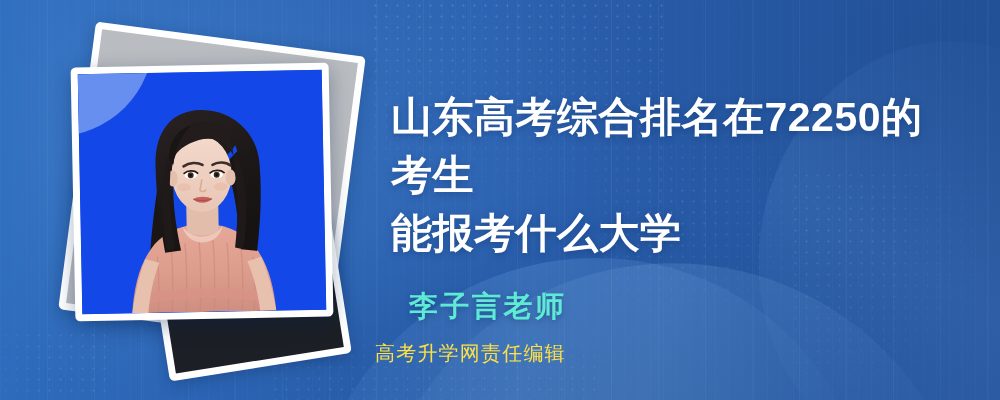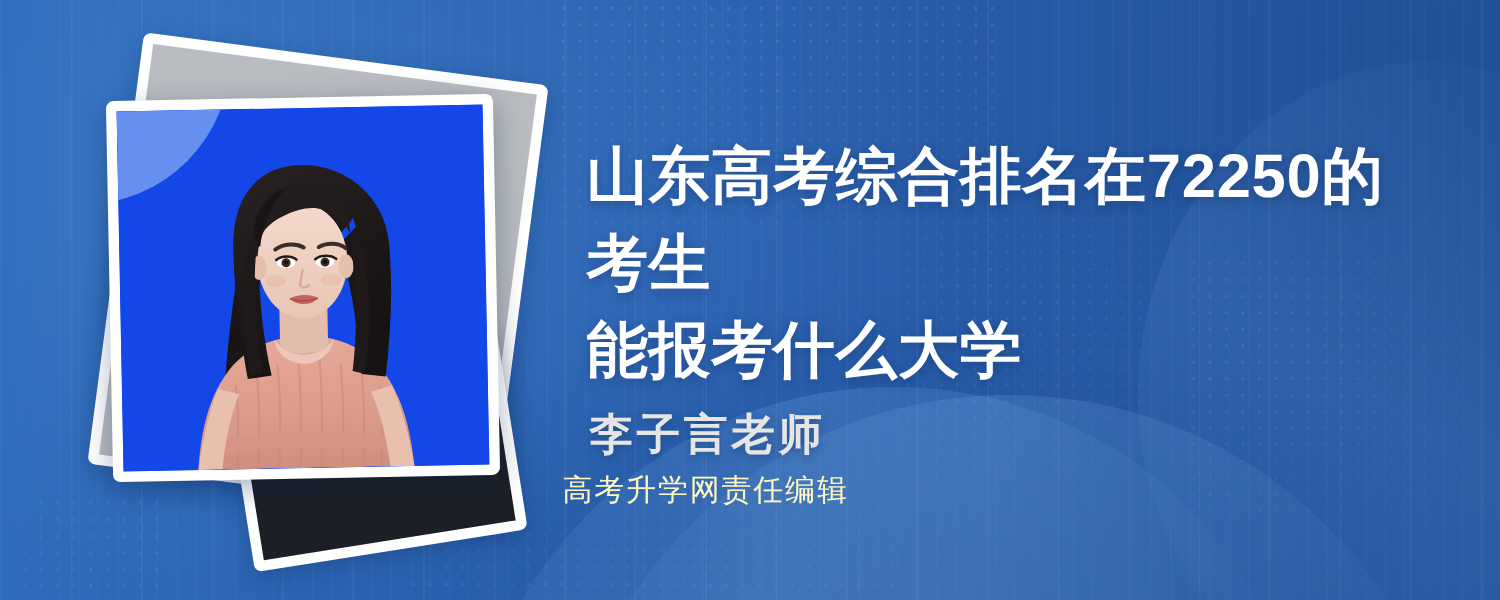--- a/index.html
+++ b/index.html
@@ -181,31 +181,31 @@
     text-shadow: 0 2px 7px rgba(10,40,90,0.38);
     white-space: pre-line;
   }
   .byline {
     position: absolute;
     left: 393px;
     top: 272px;
     width: 560px;
   }
   .author-name {
-    margin: 0;
-    color: #e5e5e5;
+    margin: 16px;
+    color: #5eead4;
     font-size: 29px;
     font-weight: bold;
     letter-spacing: 2.5px;
     line-height: 36px;
     text-shadow: 0 2px 6px rgba(10,40,90,0.38);
   }
   .author-role {
     margin: 6px 0 0 -18px;
-    color: #fef9c3;
+    color: #fde047;
     font-size: 20px;
     font-weight: normal;
     letter-spacing: 1.2px;
     line-height: 26px;
   }
 </style>
 </head>
 <body>
 
 <div class="banner">

